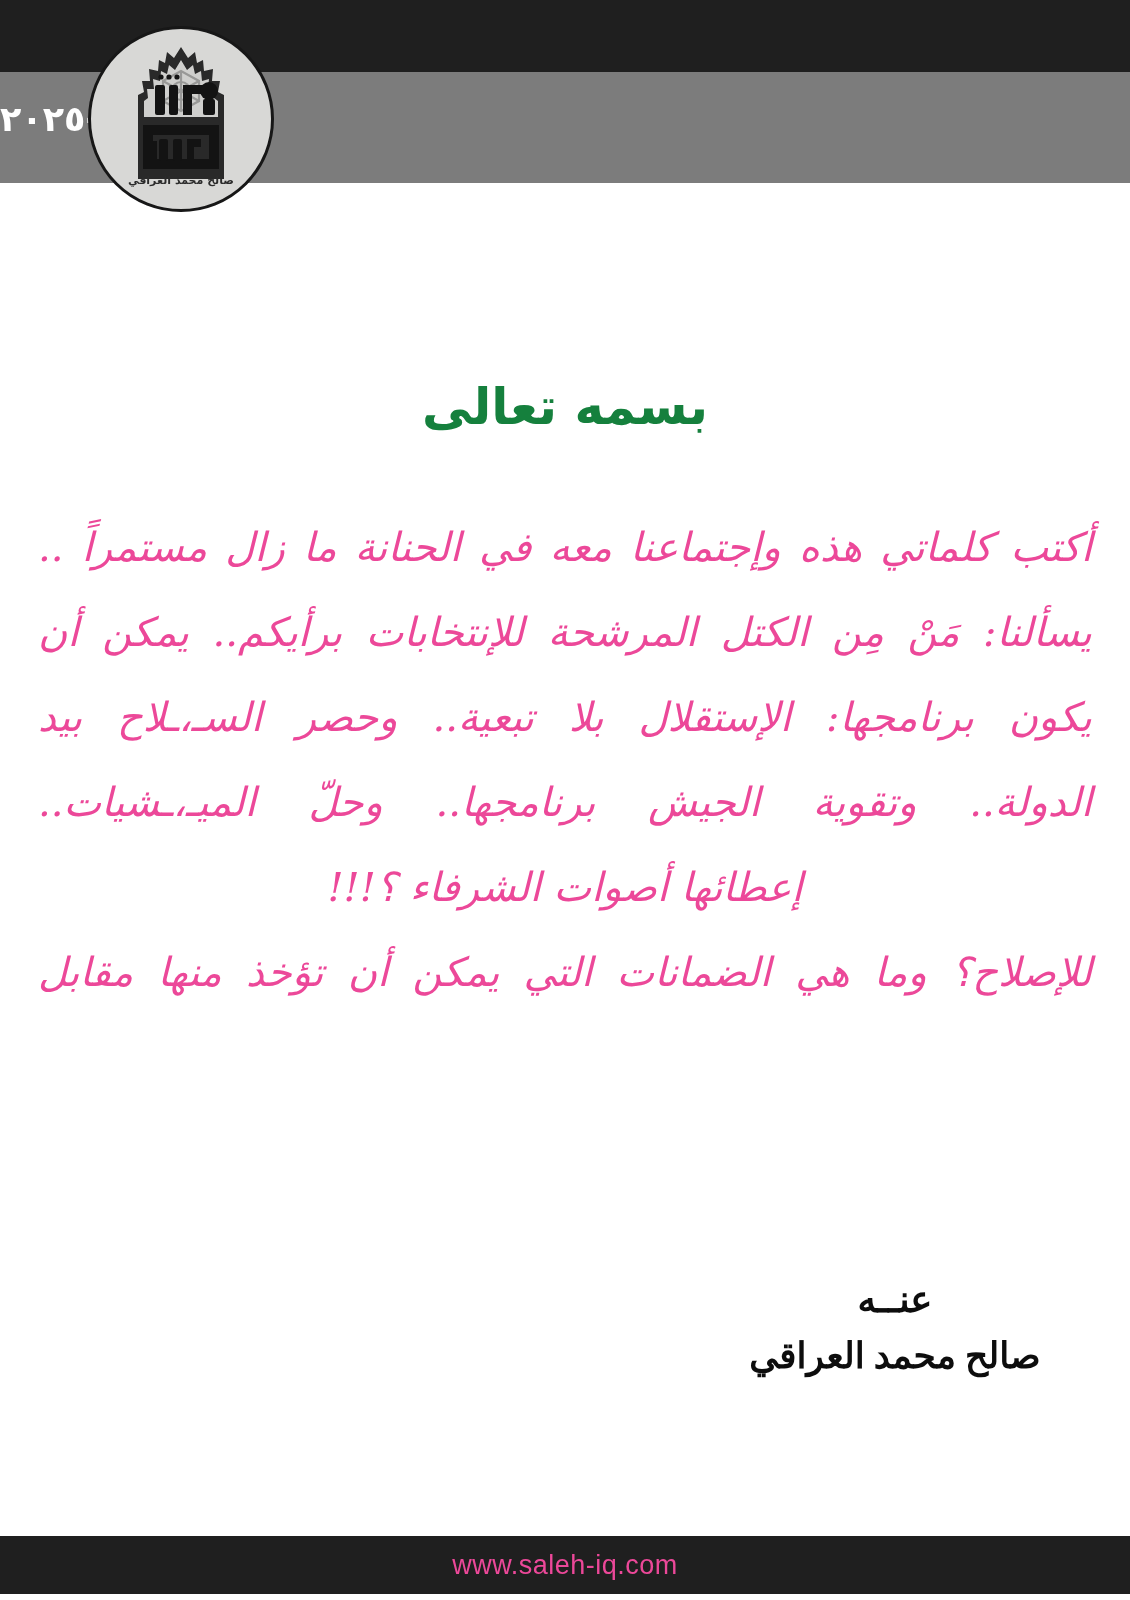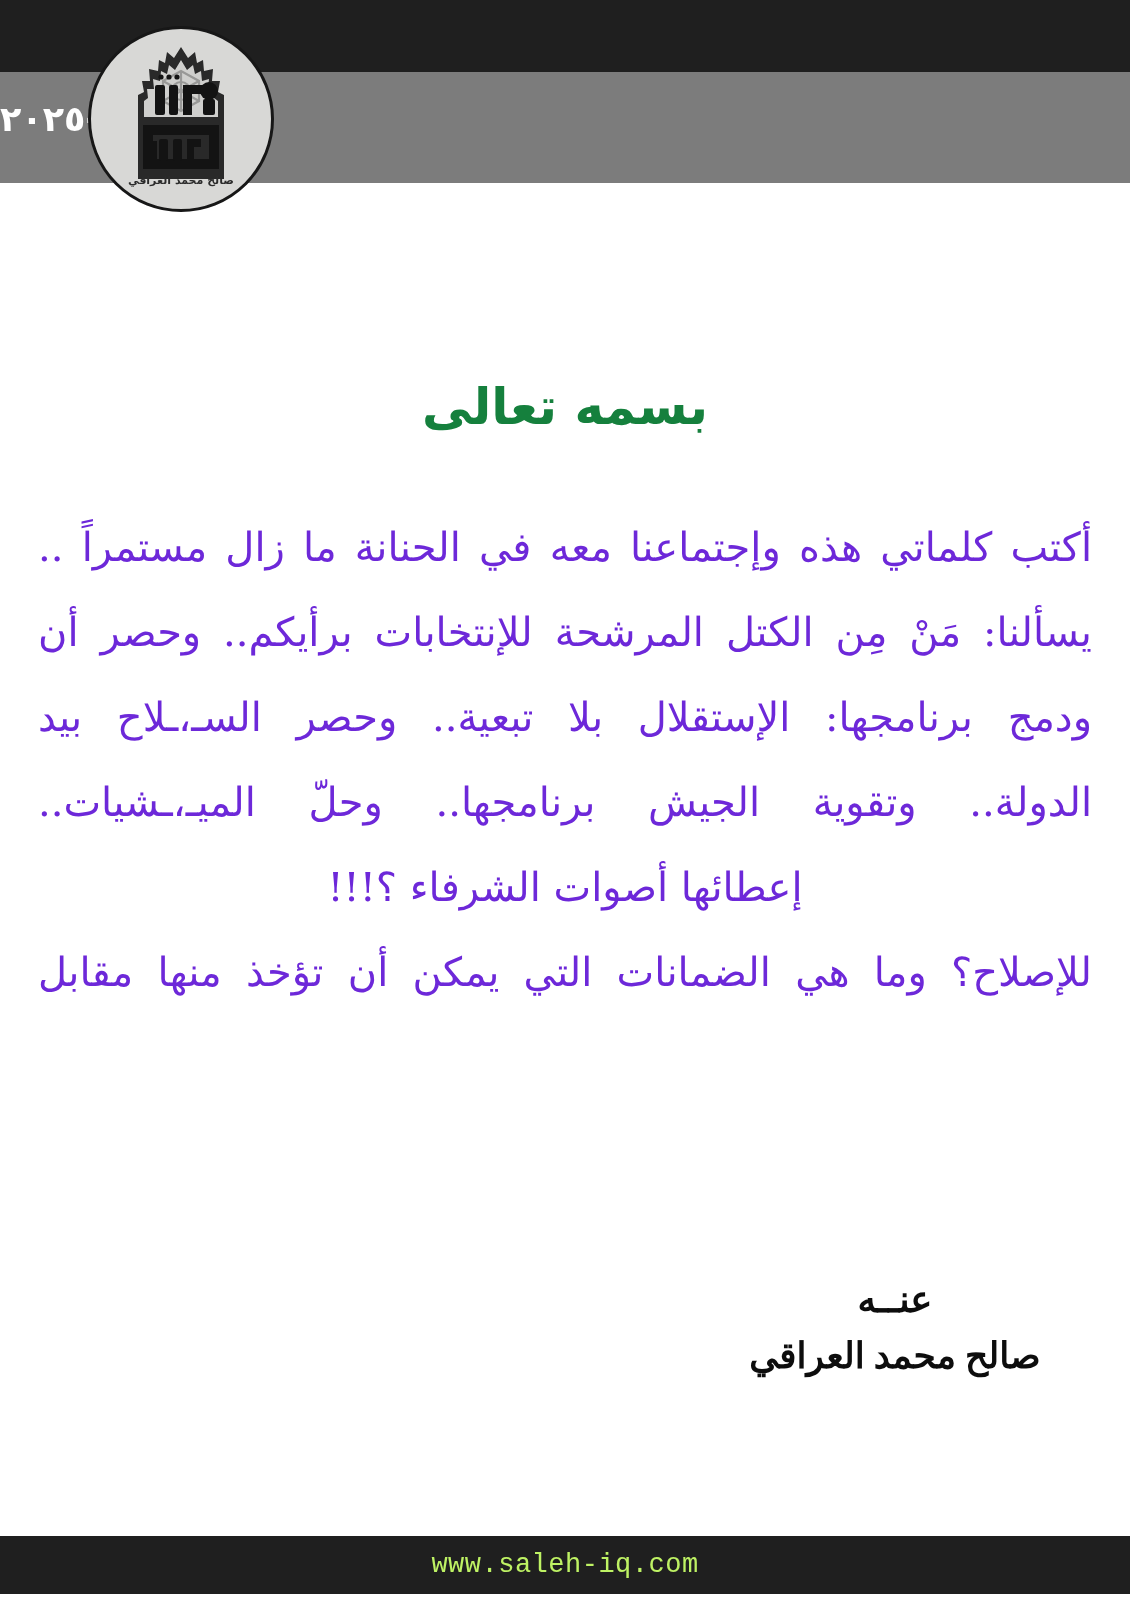--- a/index.html
+++ b/index.html
@@ -105,24 +105,25 @@
   }
 
   .body-text {
     position: absolute;
     top: 322px;
     right: 38px;
     width: 1054px;
     direction: rtl;
     text-align: justify;
     text-align-last: justify;
-    color: #6d28d9;
+    color: #ec4899;
     font-size: 40px;
     line-height: 85px;
     font-family: "DejaVu Serif", "Liberation Serif", serif;
+    font-style: italic;
   }
   .body-text .line {
     display: block;
     white-space: nowrap;
   }
   .body-text .line.last {
     text-align: center;
     text-align-last: center;
   }
 
@@ -153,25 +154,25 @@
     left: 0;
     top: 1536px;
     width: 1130px;
     height: 58px;
     background: #1f1f1f;
     display: flex;
     align-items: center;
     justify-content: center;
   }
   .footer-url {
-    color: #bef264;
+    color: #ec4899;
     font-size: 27px;
     letter-spacing: 0.5px;
     direction: ltr;
-    font-family: Liberation Mono, monospace;
+    font-family: Liberation Sans, sans-serif;
   }
 </style>
 </head>
 <body>
 
 <div class="header">
   <div class="header-band-dark"></div>
   <div class="header-band-gray"></div>
   <div class="header-date">١٣-٧-٢٠٢٥</div>
 </div>
@@ -224,22 +225,22 @@
   </svg>
   <div class="logo-sub">صالح محمد العراقي</div>
 </div>
 
 <div class="sheet">
 
   <div class="doc-title">بسمه تعالى</div>
 
   <div class="body-text">
     <span class="line">أكتب كلماتي هذه وإجتماعنا معه في الحنانة ما زال مستمراً ..</span>
-    <span class="line">يسألنا: مَنْ مِن الكتل المرشحة للإنتخابات برأيكم.. وحصر أن</span>
-    <span class="line">ودمج برنامجها: الإستقلال بلا تبعية.. وحصر السـ،ـلاح بيد</span>
+    <span class="line">يسألنا: مَنْ مِن الكتل المرشحة للإنتخابات برأيكم.. يمكن أن</span>
+    <span class="line">يكون برنامجها: الإستقلال بلا تبعية.. وحصر السـ،ـلاح بيد</span>
     <span class="line">الدولة.. وتقوية الجيش برنامجها.. وحلّ الميـ،ـشيات..</span>
     <span class="line last">إعطائها أصوات الشرفاء ؟!!!</span>
     <span class="line">للإصلاح؟ وما هي الضمانات التي يمكن أن تؤخذ منها مقابل</span>
   </div>
 
   <div class="signature">
     <div class="sig-anhu">عنــه</div>
     <div class="sig-name">صالح محمد العراقي</div>
   </div>
 

